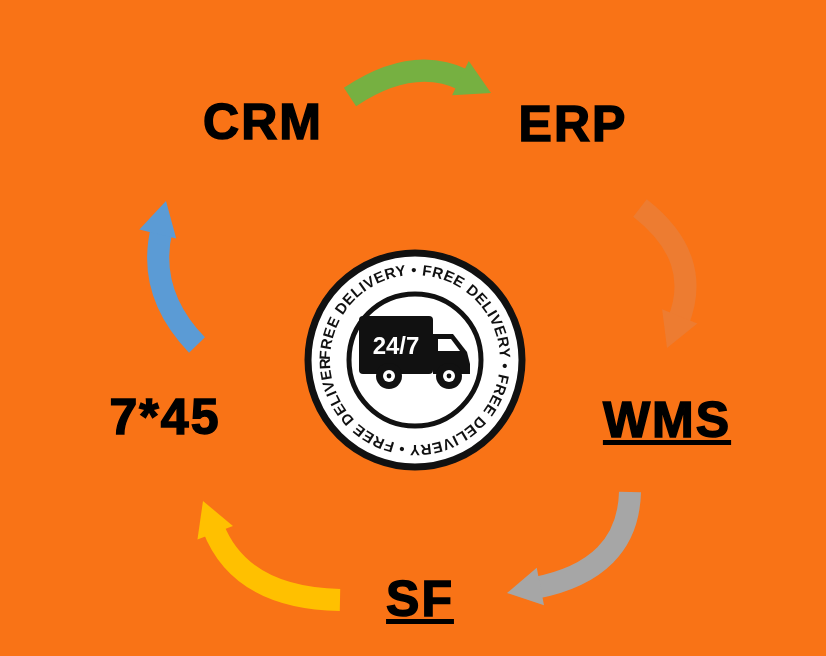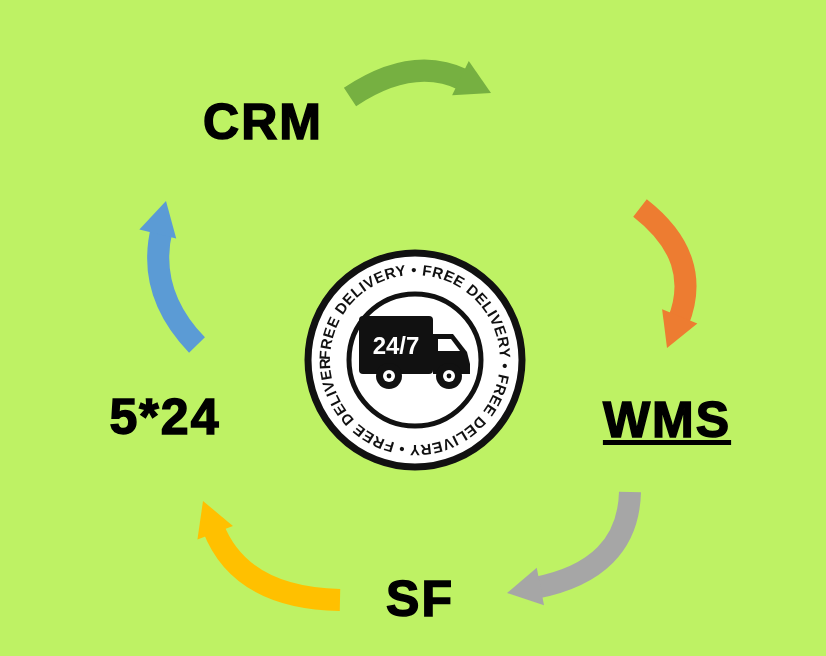--- a/index.html
+++ b/index.html
@@ -5,21 +5,21 @@
   html, body {
     margin: 0;
     padding: 0;
     background: #ffffff;
     font-family: "Liberation Sans", sans-serif;
   }
   .canvas {
     position: relative;
     width: 826px;
     height: 656px;
-    background: #bef264;
+    background: #f97316;
     overflow: hidden;
     text-align: right;
   }
   .arrows-layer {
     position: absolute;
     left: 0;
     top: 0;
   }
   .node-label {
     position: absolute;
@@ -79,23 +79,24 @@
       <polygon points="0,0 -34,-19 -34,19" transform="translate(203,501) rotate(-111)" fill="#ffc000"></polygon>
     </g>
 
     <g>
       <path d="M 197 345 Q 146 292 162 228" fill="none" stroke-width="22" stroke="#5b9bd5"></path>
       <polygon points="0,0 -34,-19 -34,19" transform="translate(166,201) rotate(-76)" fill="#5b9bd5"></polygon>
     </g>
   </svg>
 
   <div class="node-label" style="left:263px; top:122px;">CRM</div>
+  <div class="node-label" style="left:573px; top:124px;">ERP</div>
   <div class="node-label" style="left:667px; top:420px;text-decoration:underline;">WMS</div>
-  <div class="node-label" style="left:420px; top:599px;">SF</div>
-  <div class="node-label" style="left:165px; top:417px;">5*24</div>
+  <div class="node-label" style="left:420px; top:599px;text-decoration:underline;">SF</div>
+  <div class="node-label" style="left:165px; top:417px;">7*45</div>
 
   <svg class="badge-svg" width="230" height="230" viewBox="-115 -115 230 230" xmlns="http://www.w3.org/2000/svg">
 
     <circle r="107" fill="#ffffff" stroke="#111111" stroke-width="7"></circle>
     <circle r="66" fill="#ffffff" stroke="#111111" stroke-width="5"></circle>
 
     <defs>
       <path id="ringPath" d="M -85 0 A 85 85 0 1 1 85 0 A 85 85 0 1 1 -85 0"></path>
     </defs>
     <text class="ring-text">

